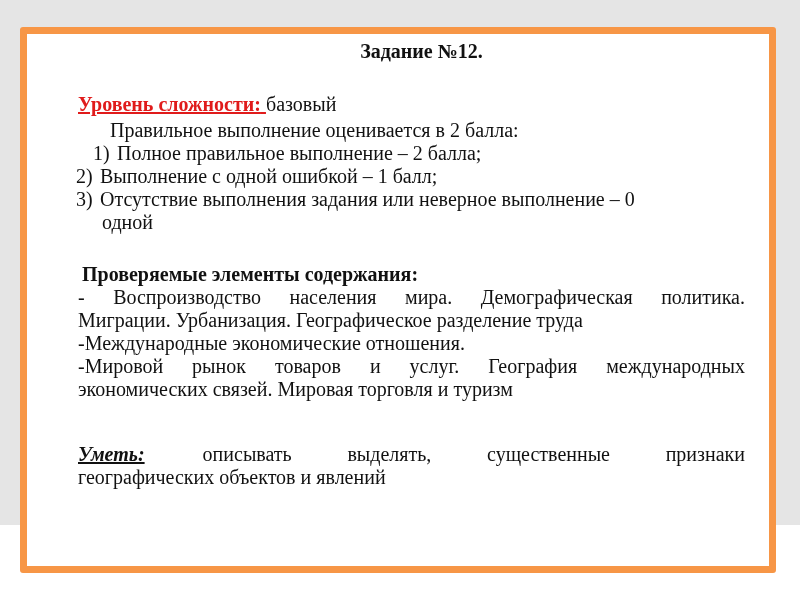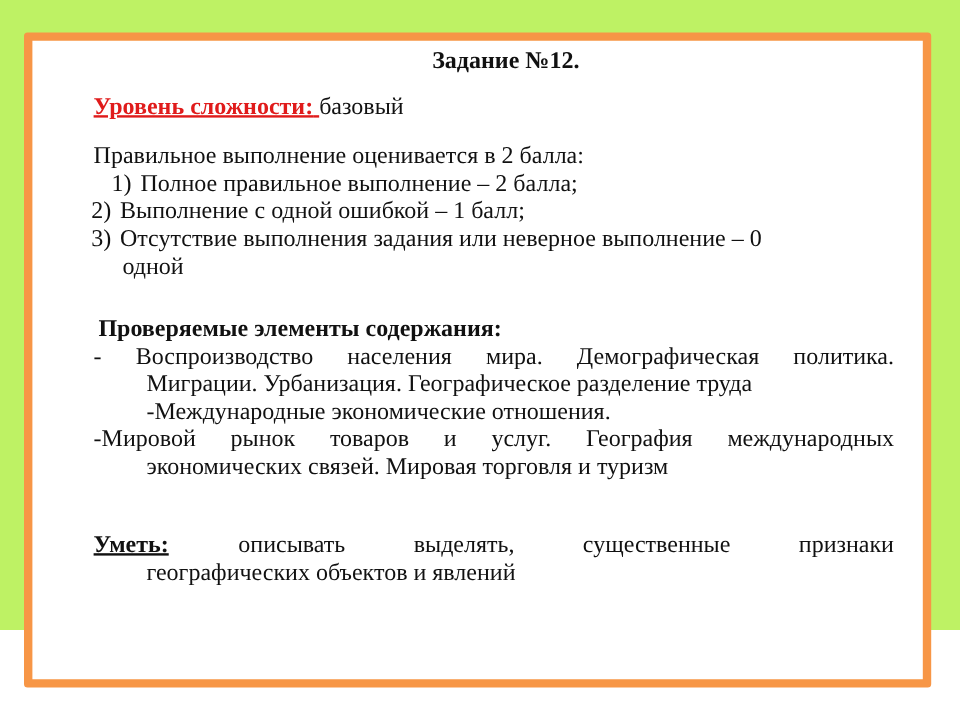--- a/index.html
+++ b/index.html
@@ -7,21 +7,21 @@
       padding: 0;
       width: 800px;
       height: 600px;
       background: #ffffff;
       overflow: hidden;
     }
     .slide {
       position: relative;
       width: 800px;
       height: 525px;
-      background: #bef264;
+      background: #e5e5e5;
     }
     .frame {
       position: absolute;
       left: 20px;
       top: 27px;
       width: 742px;
       height: 532px;
       border: 7px solid #F79646;
       border-radius: 3px;
       background: #ffffff;
@@ -94,41 +94,41 @@
       display: block;
       text-align: justify;
       text-align-last: justify;
       height: 23px;
       width: 667px;
     }
     .plain-line {
       display: block;
       height: 23px;
       white-space: nowrap;
-      margin-left: 44px;
     }
     .bold-underline {
       font-weight: bold;
       text-decoration: underline;
+      font-style: italic;
     }
   </style>
 </head>
 <body>
 
 <div class="slide">
   <div class="frame"></div>
 
   <div class="content">
     <div class="title">Задание №12.</div>
 
-    <div class="line" style="top:78px;">
+    <div class="line" style="top:93px;">
       <span class="red-label">Уровень сложности:</span><span class="red-underline-space">&nbsp;</span><span>базовый</span>
     </div>
 
-    <div class="line" style="top:119px;">Правильное выполнение оценивается в 2 балла:</div>
+    <div class="line" style="top:119px;margin-left:32px;">Правильное выполнение оценивается в 2 балла:</div>
 
     <div class="ol-item" style="top:142px;margin-left:17px;">
       <span class="ol-num">1)</span><span class="ol-text">Полное правильное выполнение – 2 балла;</span>
     </div>
     <div class="ol-item" style="top:165px;">
       <span class="ol-num">2)</span><span class="ol-text">Выполнение с одной ошибкой – 1 балл;</span>
     </div>
     <div class="ol-item" style="top:188px;">
       <span class="ol-num">3)</span><span class="ol-text">Отсутствие выполнения задания или неверное выполнение – 0</span>
     </div>

